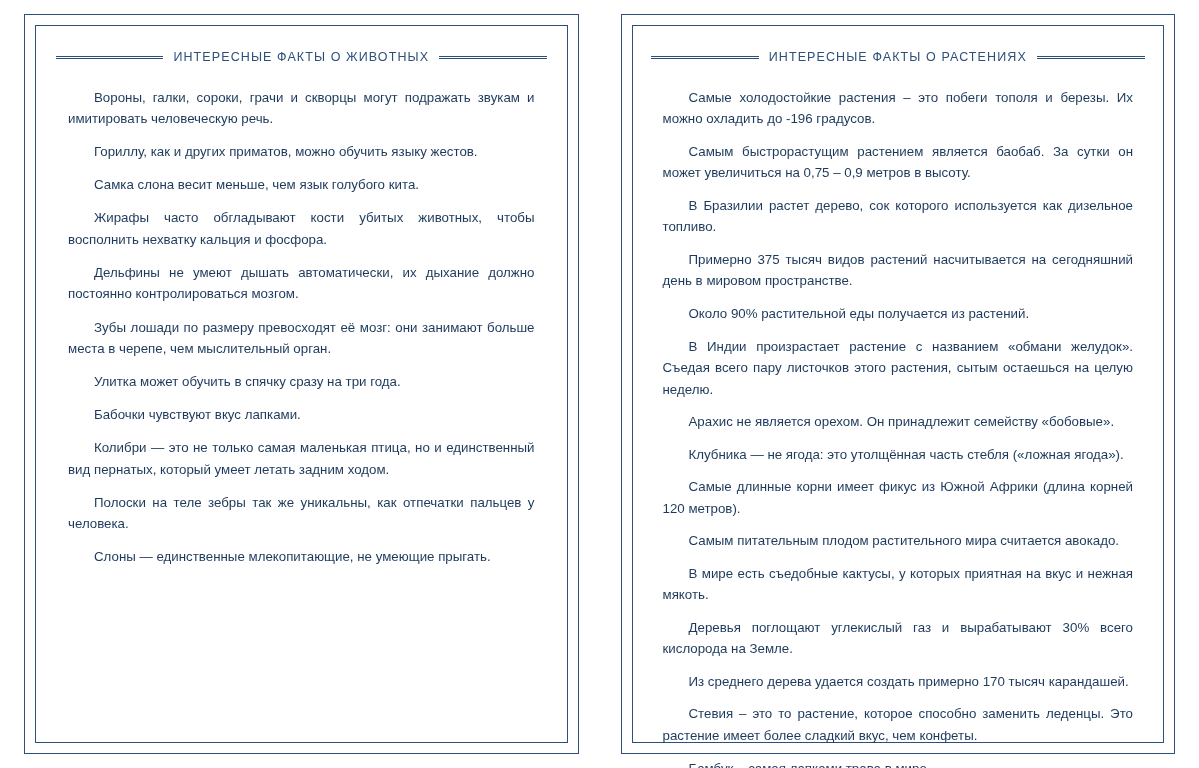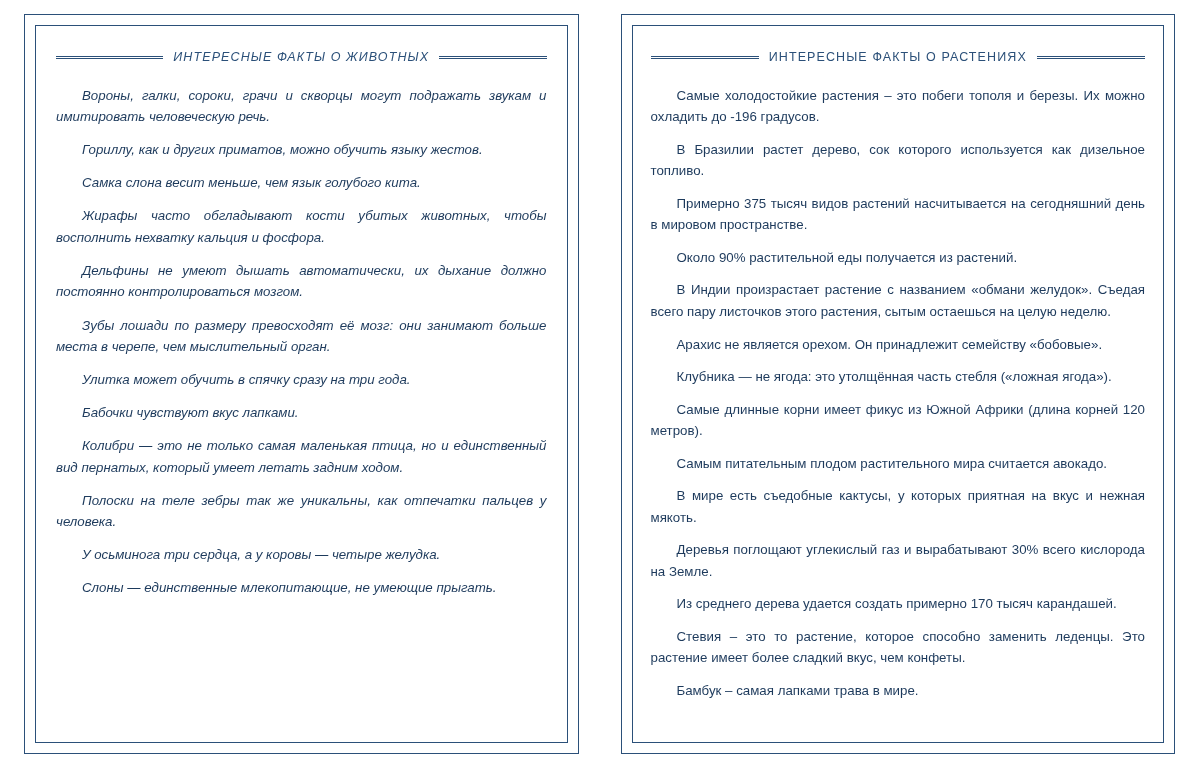--- a/index.html
+++ b/index.html
@@ -31,21 +31,21 @@
     box-sizing: border-box;
     padding: 10px;
   }
   .column-inner {
     border: 1px solid #2b5079;
     height: 100%;
     box-sizing: border-box;
     padding: 12px 18px 10px 18px;
     position: relative;
   }
-  .col-left .column-inner { padding-left: 20px; padding-right: 20px; font-style: italic; }
+  .col-left .column-inner { padding-left: 20px; padding-right: 20px; }
   .title-row {
     display: flex;
     align-items: center;
     gap: 10px;
     margin: 2px 0 10px 0;
   }
   .rule {
     flex: 1 1 auto;
     height: 0;
     border-top: 1px solid #2b5079;
@@ -55,21 +55,21 @@
   }
   .title {
     font-size: 12.5px;
     letter-spacing: 1.1px;
     color: #2b5079;
     white-space: nowrap;
     font-weight: 400;
   }
   .facts {
     list-style: none;
-    margin: 0;
+    margin: 12px;
     padding: 0;
   }
   .fact {
     font-size: 13.3px;
     line-height: 1.62;
     color: #1d3a5c;
     text-align: justify;
     text-indent: 26px;
     margin-bottom: 11px;
     hyphens: manual;
@@ -93,35 +93,35 @@
         <li class="fact">Вороны, галки, сороки, грачи и скворцы могут подражать звукам и имитировать человеческую речь.</li>
         <li class="fact">Гориллу, как и других приматов, можно обучить языку жестов.</li>
         <li class="fact">Самка слона весит меньше, чем язык голубого кита.</li>
         <li class="fact">Жирафы часто обгладывают кости убитых животных, чтобы восполнить нехватку кальция и фосфора.</li>
         <li class="fact">Дельфины не умеют дышать автоматически, их дыхание должно постоянно контролироваться мозгом.</li>
         <li class="fact">Зубы лошади по размеру превосходят её мозг: они занимают больше места в черепе, чем мыслительный орган.</li>
         <li class="fact">Улитка может обучить в спячку сразу на три года.</li>
         <li class="fact">Бабочки чувствуют вкус лапками.</li>
         <li class="fact">Колибри — это не только самая маленькая птица, но и единственный вид пернатых, который умеет летать задним ходом.</li>
         <li class="fact">Полоски на теле зебры так же уникальны, как отпечатки пальцев у человека.</li>
-        <li class="fact">У осьминога три сердца, а у коровы — четыре желудка.</li>
         <li class="fact">Слоны — единственные млекопитающие, не умеющие прыгать.</li>
       </ul>
     </div>
   </section>
 
   <section class="column col-right">
     <div class="column-inner">
       <div class="title-row">
         <span class="rule"></span>
         <h2 class="title">ИНТЕРЕСНЫЕ ФАКТЫ О РАСТЕНИЯХ</h2>
         <span class="rule"></span>
       </div>
       <ul class="facts">
         <li class="fact">Самые холодостойкие растения – это побеги тополя и березы. Их можно охладить до -196 градусов.</li>
+        <li class="fact">Самым быстрорастущим растением является баобаб. За сутки он может увеличиться на 0,75 – 0,9 метров в высоту.</li>
         <li class="fact">В Бразилии растет дерево, сок которого используется как дизельное топливо.</li>
         <li class="fact">Примерно 375 тысяч видов растений насчитывается на сегодняшний день в мировом пространстве.</li>
         <li class="fact">Около 90% растительной еды получается из растений.</li>
         <li class="fact">В Индии произрастает растение с названием «обмани желудок». Съедая всего пару листочков этого растения, сытым остаешься на целую неделю.</li>
         <li class="fact">Арахис не является орехом. Он принадлежит семейству «бобовые».</li>
         <li class="fact">Клубника — не ягода: это утолщённая часть стебля («ложная ягода»).</li>
         <li class="fact">Самые длинные корни имеет фикус из Южной Африки (длина корней 120 метров).</li>
         <li class="fact">Самым питательным плодом растительного мира считается авокадо.</li>
         <li class="fact">В мире есть съедобные кактусы, у которых приятная на вкус и нежная мякоть.</li>
         <li class="fact">Деревья поглощают углекислый газ и вырабатывают 30% всего кислорода на Земле.</li>

